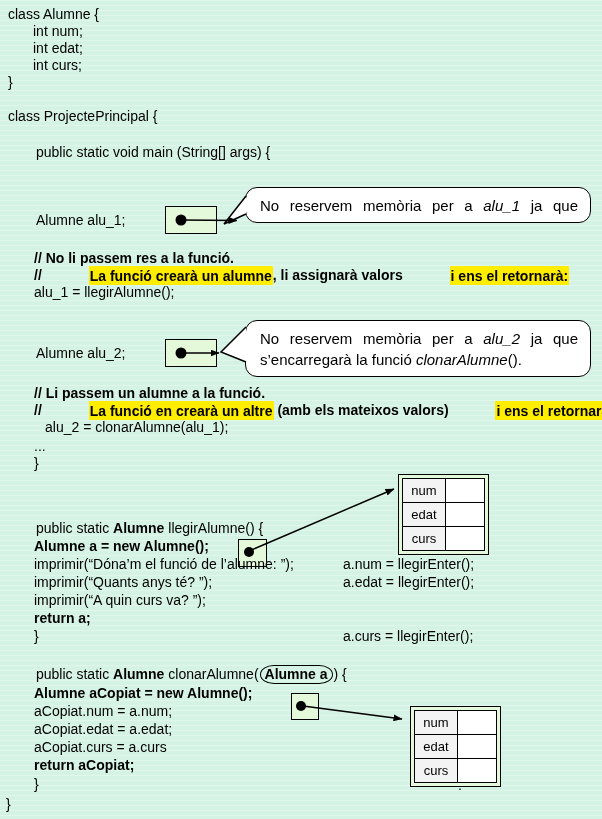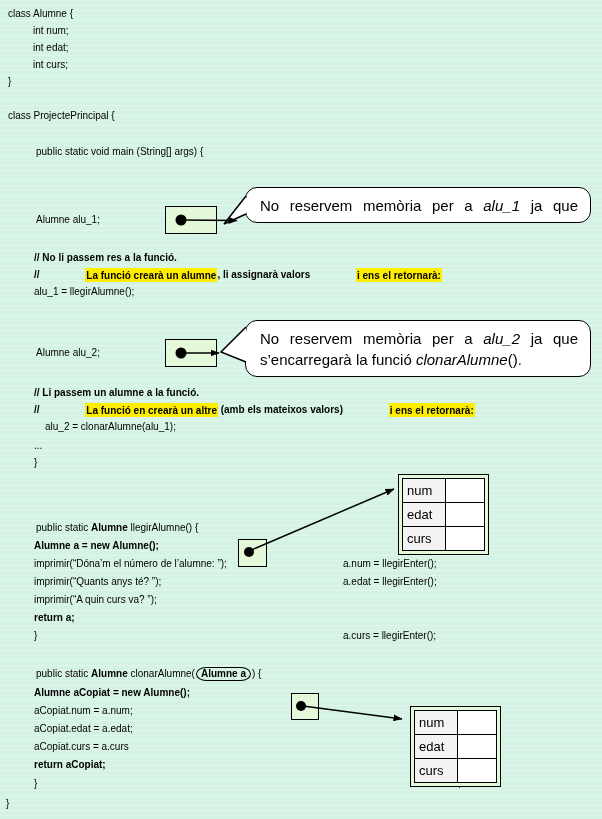--- a/index.html
+++ b/index.html
@@ -15,21 +15,21 @@
     font-family:"Liberation Sans","DejaVu Sans",sans-serif;
     color:#000;
   }
   #stage{
     position:relative;width:602px;height:819px;overflow:hidden;
     background-color:var(--bg);
     background-image:repeating-linear-gradient(180deg, rgba(255,255,255,0.28) 0 1px, rgba(255,255,255,0) 1px 5px);
   }
   .line{
     position:absolute;
-    font-size:10px;line-height:16px;
+    font-size:14px;line-height:16px;
     white-space:pre;
   }
   .bd, .bold{font-weight:bold;}
   .it{font-style:italic;}
   .hl{background:var(--hl);padding:1.5px 1px;margin-left:43px;}
   .pill{
     font-weight:bold;
     border:1.3px solid #000;
     border-radius:16px/11px;
     padding:0 4px 1px 4px;
@@ -55,20 +55,21 @@
     background:var(--boxfill);
     border:1.5px solid #000;
     padding:3px;
   }
   .memtable table{border-collapse:collapse;}
   .memtable td{
     border:1px solid #000;
     height:21px;
     font-size:13px;
     padding:1px 4px;
+    text-align:center;
   }
   .memtable td.lbl{width:34px;background:var(--lblbg);}
   .memtable td.val{width:30px;background:#fff;}
   #overlay{position:absolute;left:0;top:0;pointer-events:none;}
 </style>
 </head>
 <body>
 
 <div id="stage">
 
@@ -119,21 +120,21 @@
           <td class="lbl">curs</td>
           <td class="val"></td>
         </tr>
       </tbody>
     </table>
   </div>
 
   <div class="line" style="left:36px;top:520px"><span>public static </span><span class="bd">Alumne</span><span> llegirAlumne() {</span></div>
   <div class="line bold" style="left:34px;top:538px">Alumne a = new Alumne();</div>
   <div class="refbox" style="left:238px;top:539px;width:27px;height:26px"></div>
-  <div class="line" style="left:34px;top:556px">imprimir(“Dóna’m el número de l’alumne: ”);</div>
+  <div class="line" style="left:34px;top:556px">imprimir(“Dóna’m el funció de l’alumne: ”);</div>
   <div class="line" style="left:34px;top:574px">imprimir(“Quants anys té? ”);</div>
   <div class="line" style="left:34px;top:592px">imprimir(“A quin curs va? ”);</div>
   <div class="line" style="left:343px;top:556px">a.num = llegirEnter();</div>
   <div class="line" style="left:343px;top:574px">a.edat = llegirEnter();</div>
   <div class="line" style="left:343px;top:628px">a.curs = llegirEnter();</div>
   <div class="line bold" style="left:34px;top:610px">return a;</div>
   <div class="line" style="left:34px;top:628px">}</div>
 
   <div class="line" style="left:36px;top:666px"><span>public static </span><span class="bd">Alumne</span><span> clonarAlumne(</span><span class="bd pill">Alumne a</span><span>) {</span></div>
   <div class="line bold" style="left:34px;top:685px">Alumne aCopiat = new Alumne();</div>

